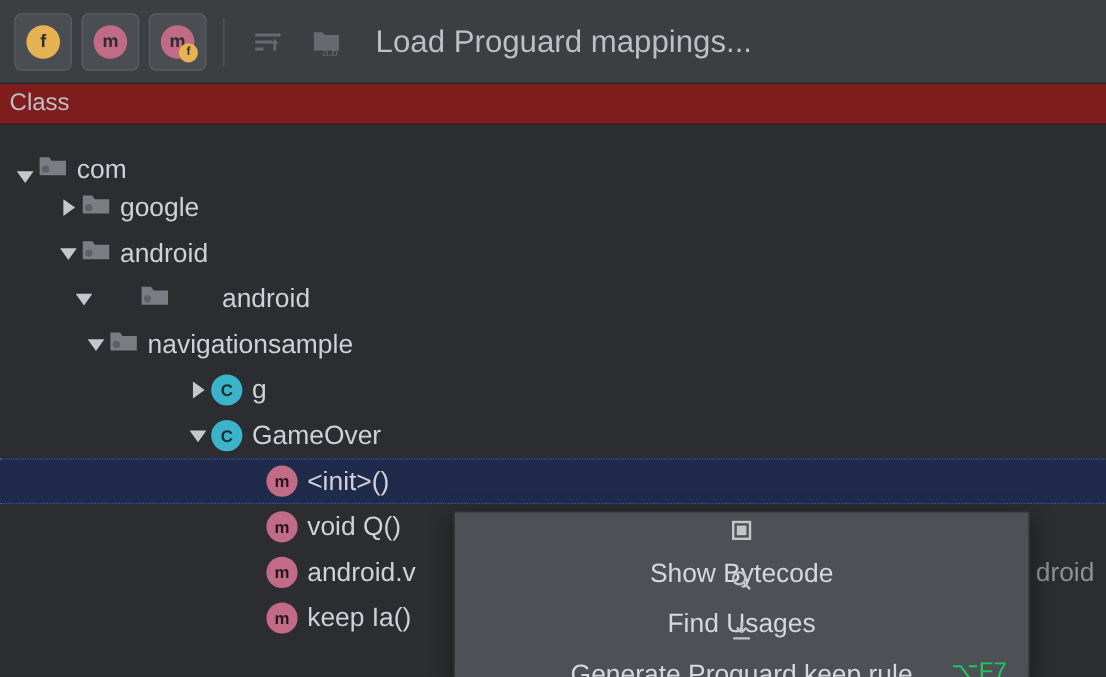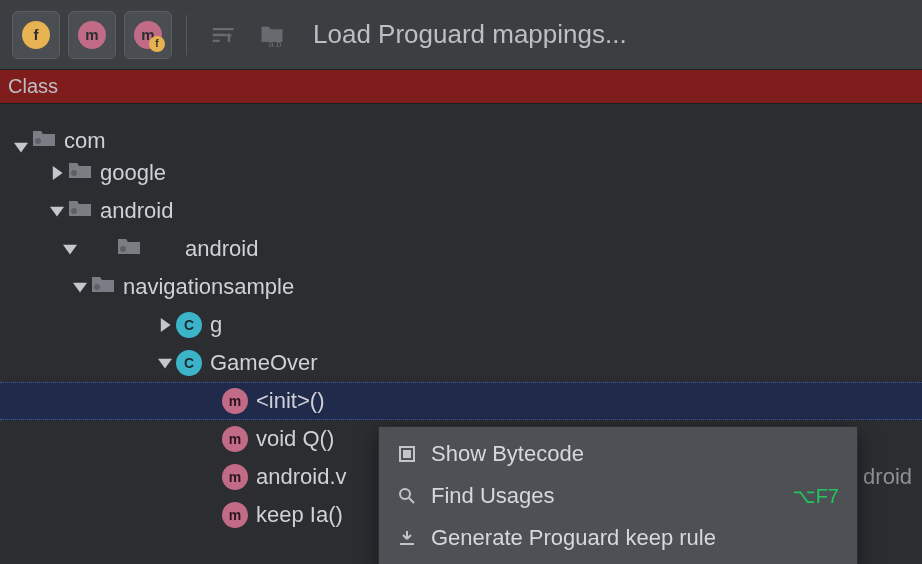--- a/index.html
+++ b/index.html
@@ -116,20 +116,21 @@
     box-shadow: 0 6px 18px rgba(0,0,0,0.5);
     padding: 6px 0;
   }
   .menu-item {
     height: 42px;
     display: flex; align-items: center;
     padding: 0 18px;
     color: #d6d8dc;
     font-size: 22px;
     gap: 14px;
+    flex-direction: column;
   }
   .menu-icon { width: 20px; display:flex; align-items:center; justify-content:center; }
   .menu-shortcut { margin-left:auto; color:#22c55e; font-size:20px; }
 </style>
 </head>
 <body>
 
 <div class="toolbar">
   <div class="tool-btn">
     <span class="disk f">f</span>

